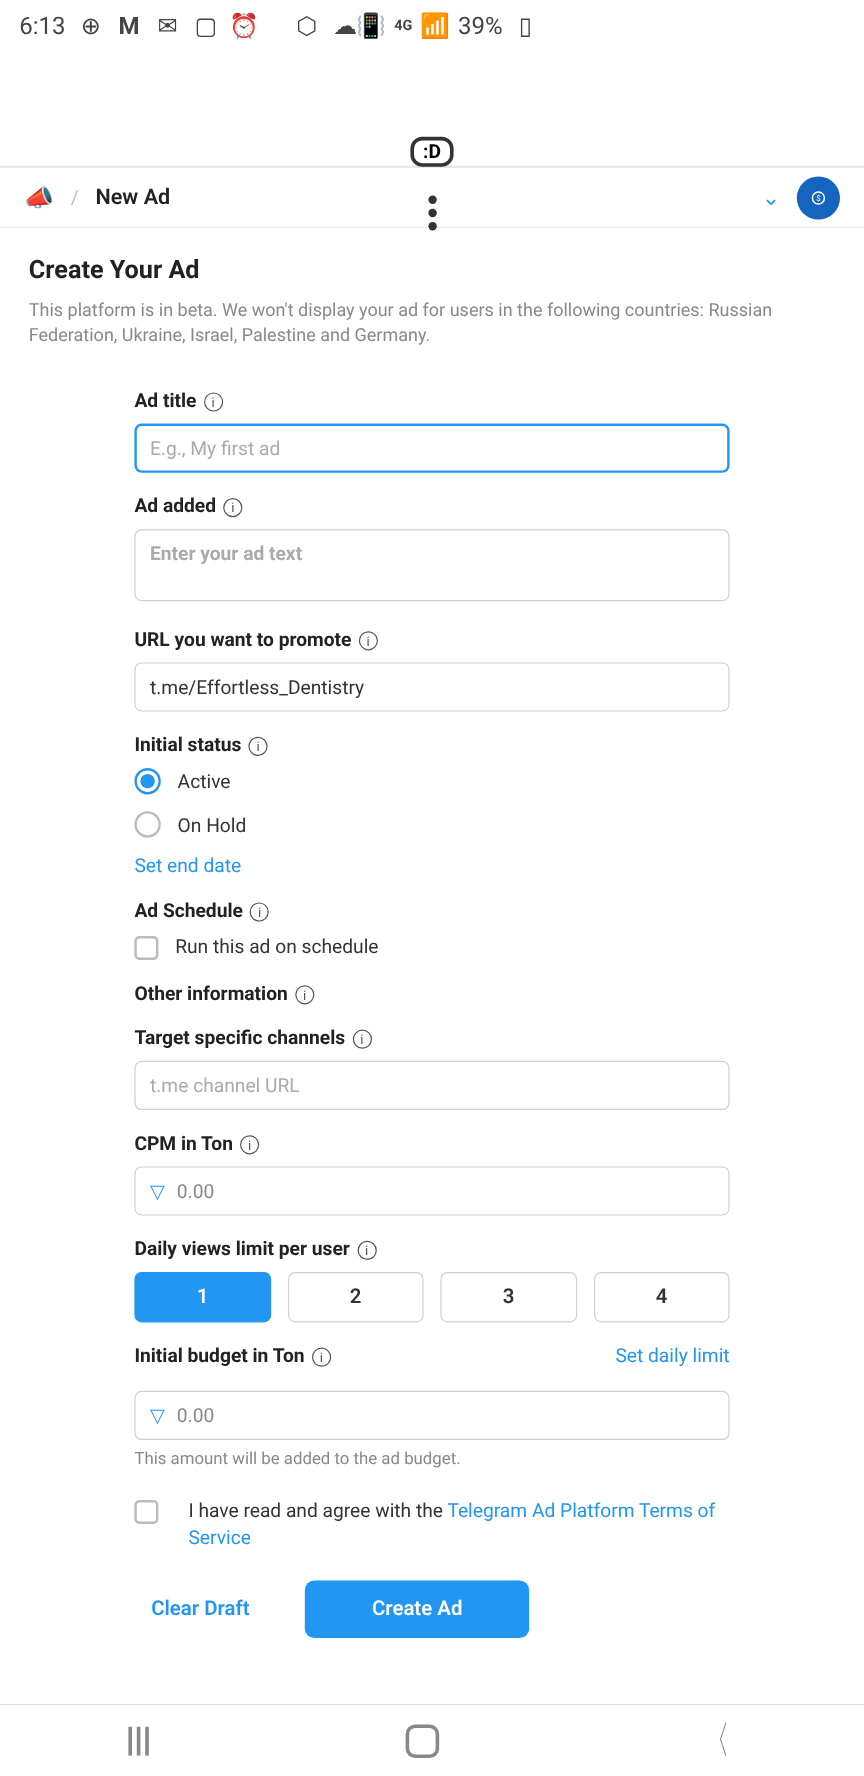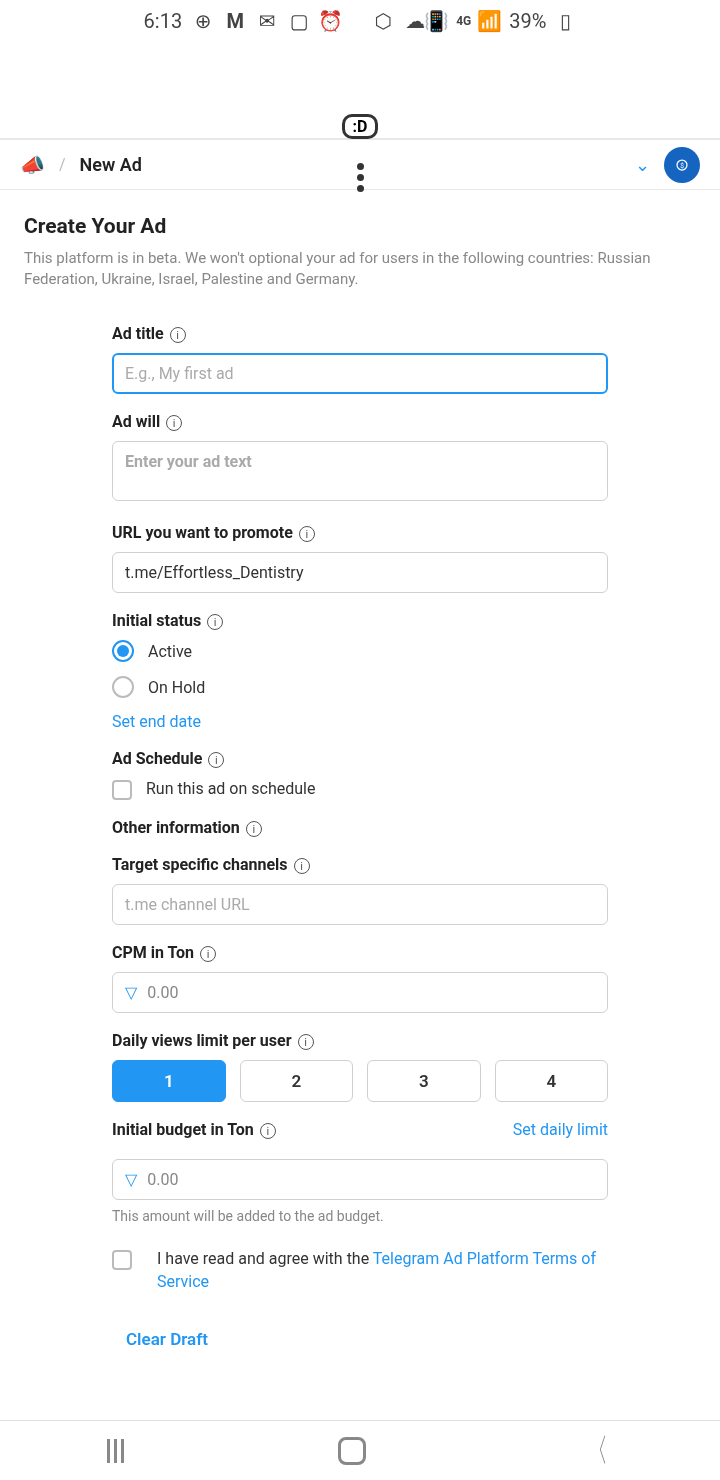--- a/index.html
+++ b/index.html
@@ -1,18 +1,18 @@
 <!DOCTYPE html>
 <html><head>
 <meta charset="utf-8">
 <style>
 * { margin: 0; padding: 0; box-sizing: border-box; font-family: -apple-system, BlinkMacSystemFont, "Segoe UI", Roboto, sans-serif; }
 body { width: 720px; height: 1480px; background: #fff; overflow: hidden; }
 
-.status-bar { height: 42px; display: flex; align-items: center; justify-content: center; padding: 0 16px; font-size: 20px; color: #444; }
+.status-bar { height: 42px; display: flex; align-items: center; justify-content: flex-start; padding: 0 16px; font-size: 20px; color: #444; }
 .status-left { display: flex; align-items: center; gap: 10px; }
 .status-right { display: flex; align-items: center; gap: 8px; }
 .status-icon { width: 22px; height: 22px; display: inline-flex; align-items: center; justify-content: center; }
 
 .browser-bar { height: 96px; display: flex; align-items: center; padding: 0 20px; gap: 24px; flex-direction: column; }
 .home-icon { width: 34px; height: 34px; }
 .url-pill { flex: 1; background: #eceff4; border-radius: 32px; height: 64px; display: flex; align-items: center; padding: 0 24px; gap: 18px; font-size: 28px; color: #333; overflow: hidden; white-space: nowrap; }
 .url-settings-icon { width: 28px; height: 20px; }
 .plus-icon { width: 32px; height: 32px; }
 .tabs-icon { width: 36px; height: 36px; border: 3px solid #333; border-radius: 10px; display: flex; align-items: center; justify-content: center; font-size: 16px; font-weight: bold; }
@@ -141,34 +141,34 @@
   <div class="avatar">
     <svg width="20" height="20" viewBox="0 0 24 24" fill="#fff">
         <circle cx="12" cy="12" r="6" fill="none" stroke="#fff" stroke-width="1.5"></circle>
         <text x="12" y="15" font-size="8" text-anchor="middle" fill="#fff">$</text>
       </svg>
   </div>
 </div>
 
 <div class="content">
   <div class="page-title">Create Your Ad</div>
-  <div class="page-subtitle">This platform is in beta. We won't optional your ad for users in the following countries: Russian Federation, Ukraine, Israel, Palestine and Germany.</div>
+  <div class="page-subtitle">This platform is in beta. We won't display your ad for users in the following countries: Russian Federation, Ukraine, Israel, Palestine and Germany.</div>
 
   <div class="form-section">
     <div class="field-group">
       <div class="field-label">
           <span>Ad title</span>
           <span class="info-icon">i</span>
         </div>
       <input class="text-input focused" placeholder="E.g., My first ad" style="">
     </div>
 
     <div class="field-group">
       <div class="field-label">
-          <span>Ad will</span>
+          <span>Ad added</span>
           <span class="info-icon">i</span>
         </div>
       <textarea class="textarea-input" placeholder="Enter your ad text" style=""></textarea>
     </div>
 
     <div class="field-group">
       <div class="field-label">
           <span>URL you want to promote</span>
           <span class="info-icon">i</span>
         </div>
@@ -258,20 +258,21 @@
       <div class="help-text">This amount will be added to the ad budget.</div>
     </div>
 
     <div class="tos-row">
       <div class="checkbox-box"></div>
       <span class="tos-text"><span>I have read and agree with the </span><a>Telegram Ad Platform Terms of Service</a></span>
     </div>
 
     <div class="action-row">
       <button class="clear-btn">Clear Draft</button>
+      <button class="create-btn">Create Ad</button>
     </div>
   </div>
 </div>
 
 <div class="nav-bar">
   <div class="nav-recent">
       <span></span>
       <span></span>
       <span></span>
     </div>

